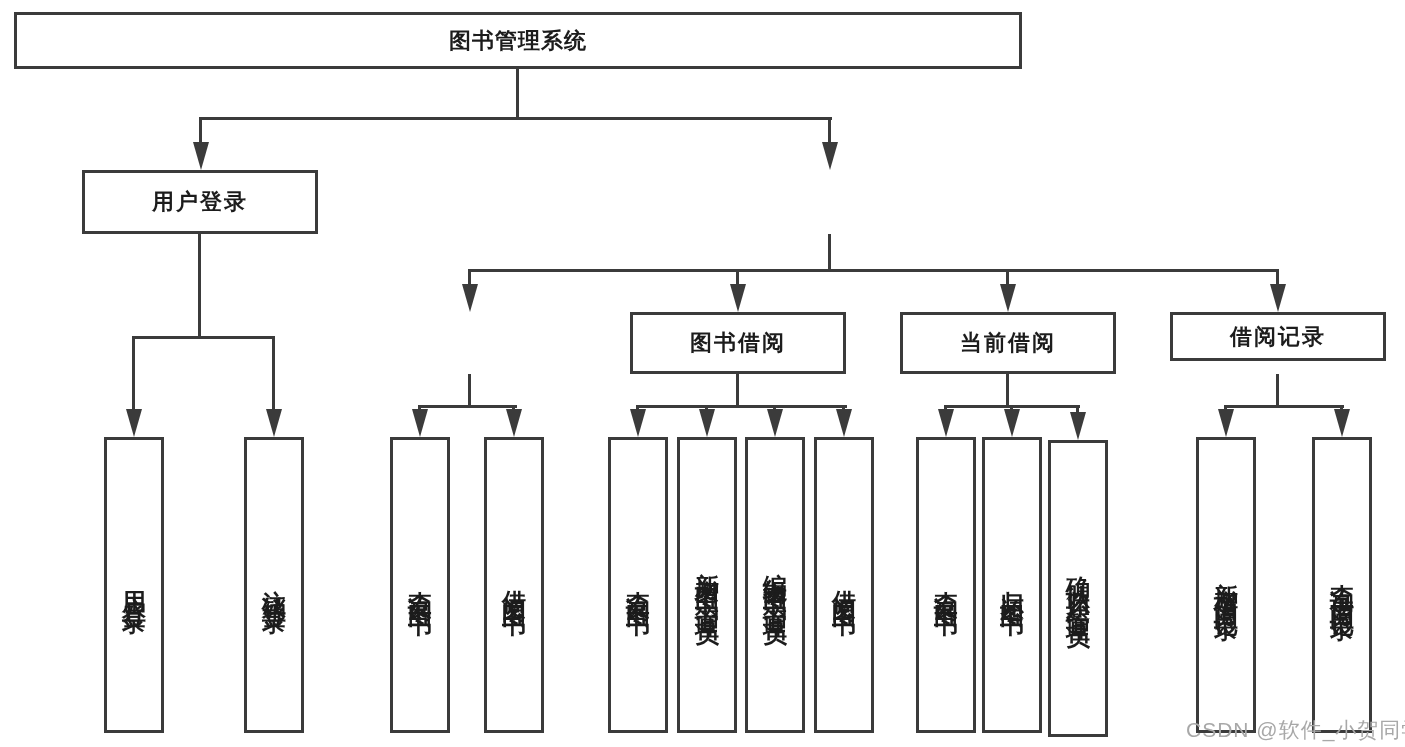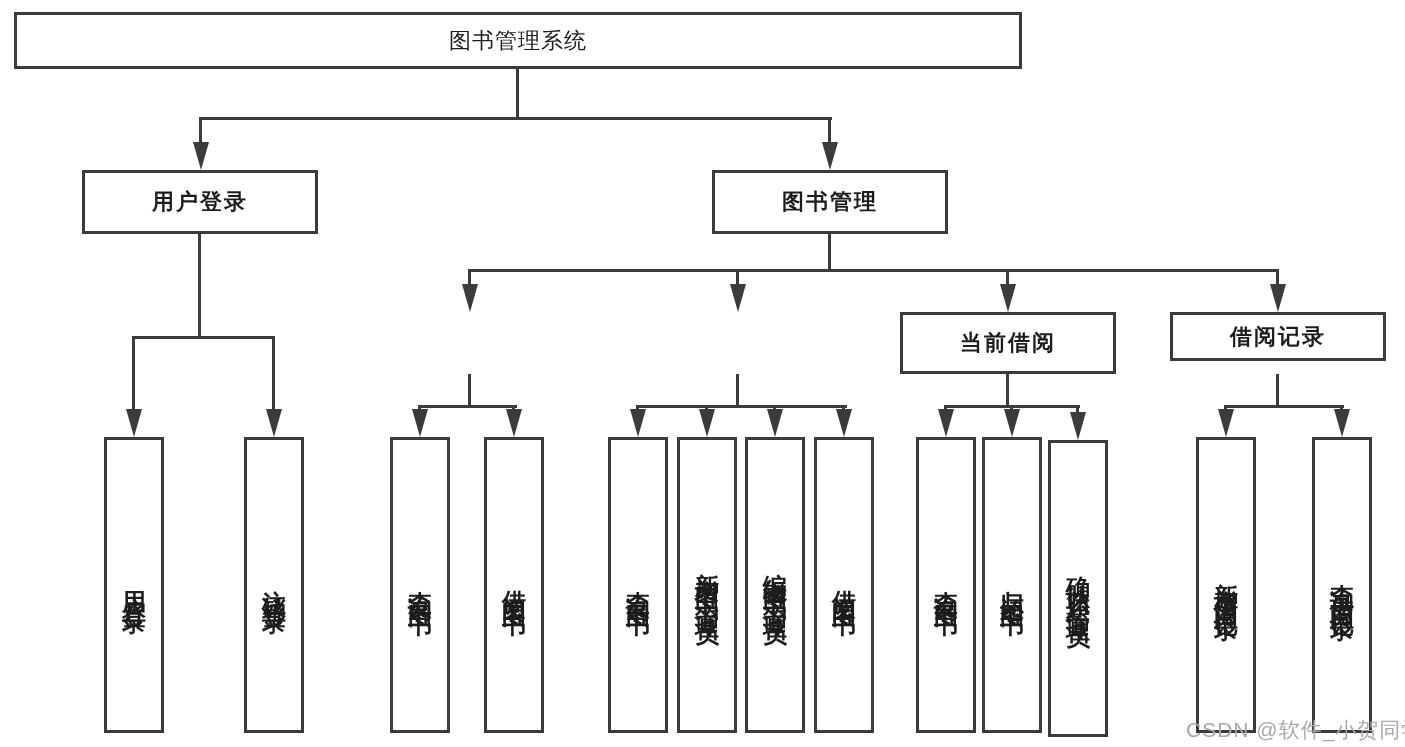--- a/index.html
+++ b/index.html
@@ -19,21 +19,21 @@
   }
   
   .box{
     position:absolute;
     border:3px solid var(--line);
     background:var(--bg);
     display:flex;align-items:center;justify-content:center;
     color:var(--text);
   }
   .box-h{font-size:22px;letter-spacing:2px;font-weight:600;}
-  .box-root{font-size:22px;letter-spacing:1px;font-weight:400;}
+  .box-root{font-size:22px;letter-spacing:1px;font-weight:700;}
   .box-v{
     font-size:24px;
     font-weight:600;
     writing-mode:vertical-rl;
     text-orientation:mixed;
     letter-spacing:7px;
     line-height:1;
   }
   
   .vl,.hl{position:absolute;background:var(--line);display:block;}
@@ -68,42 +68,42 @@
   <i class="vl" style="left:516px;top:69px;height:49px"></i>
   <i class="hl" style="left:199px;top:117px;width:633px"></i>
   <i class="vl" style="left:199px;top:119px;height:27px"></i>
   <i class="ah" style="left:193px;top:142px"></i>
   <i class="vl" style="left:828px;top:119px;height:27px"></i>
   <i class="ah" style="left:822px;top:142px"></i>
 
   <div class="box box-h" style="left:82px;top:170px;width:236px;height:64px">
     <span>用户登录</span>
   </div>
-  <div class="box box-h" style="left:712px;top:170px;width:236px;height:64px">
-    <span>图书管理</span>
-  </div>
 
   <i class="vl" style="left:198px;top:234px;height:103px"></i>
   <i class="hl" style="left:132px;top:336px;width:143px"></i>
   <i class="vl" style="left:132px;top:338px;height:74px"></i>
   <i class="ah" style="left:126px;top:409px"></i>
   <i class="vl" style="left:272px;top:338px;height:74px"></i>
   <i class="ah" style="left:266px;top:409px"></i>
 
   <i class="vl" style="left:828px;top:234px;height:36px"></i>
   <i class="hl" style="left:468px;top:269px;width:811px"></i>
   <i class="vl" style="left:468px;top:271px;height:15px"></i>
   <i class="ah" style="left:462px;top:284px"></i>
   <i class="vl" style="left:736px;top:271px;height:15px"></i>
   <i class="ah" style="left:730px;top:284px"></i>
   <i class="vl" style="left:1006px;top:271px;height:15px"></i>
   <i class="ah" style="left:1000px;top:284px"></i>
   <i class="vl" style="left:1276px;top:271px;height:15px"></i>
   <i class="ah" style="left:1270px;top:284px"></i>
 
+  <div class="box box-h" style="left:630px;top:312px;width:216px;height:62px">
+    <span>图书借阅</span>
+  </div>
   <div class="box box-h" style="left:900px;top:312px;width:216px;height:62px">
     <span>当前借阅</span>
   </div>
   <div class="box box-h" style="left:1170px;top:312px;width:216px;height:49px">
     <span>借阅记录</span>
   </div>
 
   <i class="vl" style="left:468px;top:374px;height:32px"></i>
   <i class="hl" style="left:418px;top:405px;width:99px"></i>
   <i class="vl" style="left:418px;top:407px;height:6px"></i>

